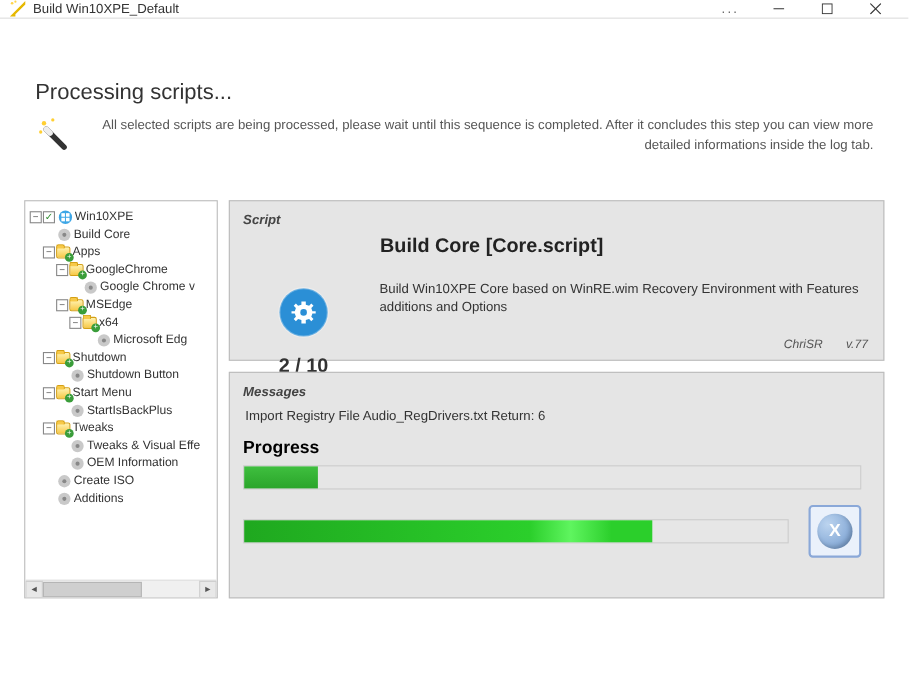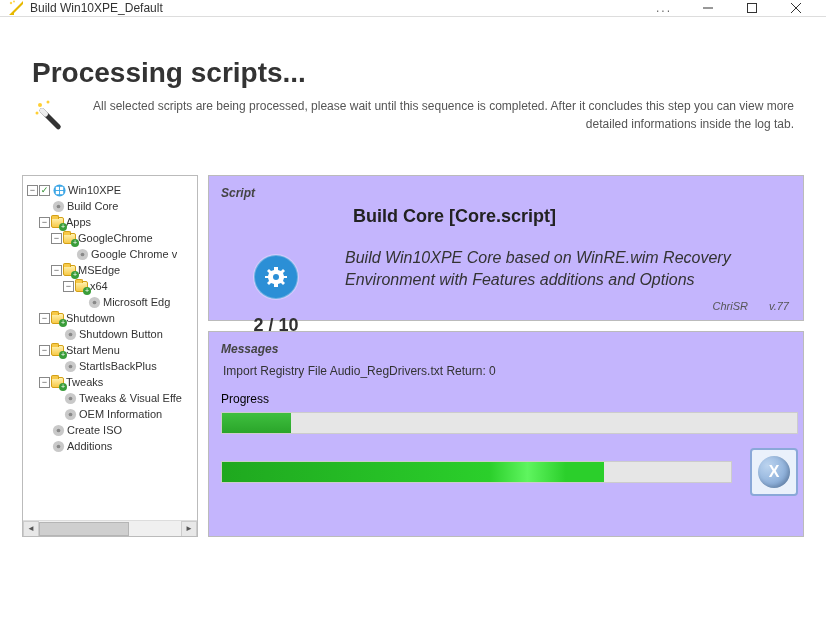--- a/index.html
+++ b/index.html
@@ -9,21 +9,21 @@
 .titlebar { height: 17px; display: flex; align-items: center; padding: 0 8px; border-bottom: 1px solid #ddd; }
 .titlebar .appicon { width: 16px; height: 16px; margin-right: 6px; }
 .titlebar .title { flex: 0 0 auto; color: #333; font-size: 12px; }
 .titlebar .spacer { flex: 1; }
 .titlebar .dots { width: 44px; text-align: center; color: #666; font-size: 12px; letter-spacing: 2px; }
 .titlebar .winbtn { width: 44px; height: 30px; display: flex; align-items: center; justify-content: center; color: #333; }
 .titlebar .winbtn svg { width: 10px; height: 10px; }
 
 
 .header { padding: 40px 32px 20px 32px; }
-.header h1 { font-size: 28px; font-weight: bold; color: #333; margin-bottom: 8px; }
+.header h1 { font-size: 20px; font-weight: normal; color: #333; margin-bottom: 8px; margin-top: 16px; }
 .header-row { display: flex; align-items: flex-start; gap: 12px; }
 .wand-icon { width: 40px; height: 40px; flex: 0 0 auto; }
 .header-desc { color: #555; font-size: 12px; line-height: 1.5; text-align: right; }
 
 
 .content { display: flex; gap: 10px; padding: 18px 22px 22px 22px; }
 
 
 .tree-panel { width: 176px; flex: 0 0 auto; border: 1px solid #bbb; background: #fff; height: 362px; position: relative; overflow: hidden; }
 .tree { padding: 6px 4px 6px 4px; font-size: 11px; color: #333; line-height: 16px; white-space: nowrap; }
@@ -41,39 +41,39 @@
 
 
 .tree-hscroll { position: absolute; bottom: 0; left: 0; right: 0; height: 16px; background: #f0f0f0; border-top: 1px solid #ddd; display: flex; align-items: center; }
 .sbtn { width: 16px; height: 16px; background: #e8e8e8; border: 1px solid #ccc; display: flex; align-items: center; justify-content: center; font-size: 8px; color: #555; }
 .strack { flex: 1; height: 16px; background: #f0f0f0; position: relative; }
 .sthumb { position: absolute; left: 0; top: 1px; width: 90px; height: 14px; background: #cfcfcf; border: 1px solid #b5b5b5; }
 
 
 .right { flex: 1; display: flex; flex-direction: column; gap: 10px; }
 
-.panel { border: 1px solid #bbb; background: #c4b5fd; padding: 10px 5px 10px 12px; position: relative; }
+.panel { border: 1px solid #bbb; background: #e5e5e5; padding: 10px 20px 10px 12px; position: relative; }
 .panel-title { font-style: italic; font-weight: bold; color: #444; margin-bottom: 6px; font-size: 12px; }
 
 
 .script-panel { height: 146px; }
 .script-body { display: flex; gap: 14px; align-items: flex-start; }
 .script-left { width: 110px; display: flex; flex-direction: column; align-items: center; }
 .big-gear { width: 48px; height: 48px; margin-top: 6px; }
 .counter { font-size: 18px; font-weight: bold; color: #333; margin-top: 14px; }
 .script-right { flex: 1; }
 .script-title { font-size: 18px; font-weight: bold; text-align: center; color: #222; margin-bottom: 20px; margin-left: -110px; }
-.script-desc { font-size: 16px; color: #333; line-height: 1.4; font-style: italic; }
+.script-desc { font-size: 12px; color: #333; line-height: 1.4; }
 .script-meta { position: absolute; right: 14px; bottom: 8px; font-size: 11px; font-style: italic; color: #555; }
 .script-meta span { margin-left: 18px; }
 
 
 .msg-panel { flex: 1; }
 .msg-log { margin: 8px 2px 14px 2px; font-size: 12px; color: #333; }
-.prog-label { font-weight: normal; font-size: 12px; margin-bottom: 6px; }
+.prog-label { font-weight: bold; font-size: 16px; margin-bottom: 6px; }
 .progressbar { height: 22px; background: #e6e6e6; border: 1px solid #ccc; position: relative; margin-bottom: 14px; }
 .progressbar .fill { position: absolute; left: 0; top: 0; bottom: 0; background: linear-gradient(#3fbf3f, #2aa52a); }
 .progress-row { display: flex; align-items: center; gap: 18px; }
 .progressbar.wide { flex: 1; margin-bottom: 0; }
 .progressbar.wide .fill { background: linear-gradient(90deg, #1fa81f 0%, #2bcf2b 70%, #5ff55f 80%, #2bcf2b 90%); }
 .cancel-btn { width: 48px; height: 48px; border: 2px solid #8aa8d8; background: #eaf1fb; border-radius: 4px; display: flex; align-items: center; justify-content: center; flex: 0 0 auto; }
 .cancel-btn .inner { width: 32px; height: 32px; border-radius: 50%; background: radial-gradient(circle at 30% 30%, #bcd4ef, #6f98cc); display: flex; align-items: center; justify-content: center; color: #fff; font-weight: bold; font-size: 16px; box-shadow: inset -2px -2px 4px rgba(0,0,0,.2); }
 
 </style>
 </head>
@@ -344,21 +344,21 @@
         </div>
       </div>
       <div class="script-meta">
         <span>ChriSR</span>
         <span>v.77</span>
       </div>
     </div>
 
     <div class="panel msg-panel">
       <div class="panel-title">Messages</div>
-      <div class="msg-log">Import Registry File Audio_RegDrivers.txt Return: 0</div>
+      <div class="msg-log">Import Registry File Audio_RegDrivers.txt Return: 6</div>
       <div class="prog-label">Progress</div>
       <div class="progressbar">
         <div class="fill" id="pf1" style="width: 12%;"></div>
       </div>
       <div class="progress-row">
         <div class="progressbar wide">
           <div class="fill" id="pf2" style="width: 75%;"></div>
         </div>
         <div class="cancel-btn">
           <div class="inner">X</div>

